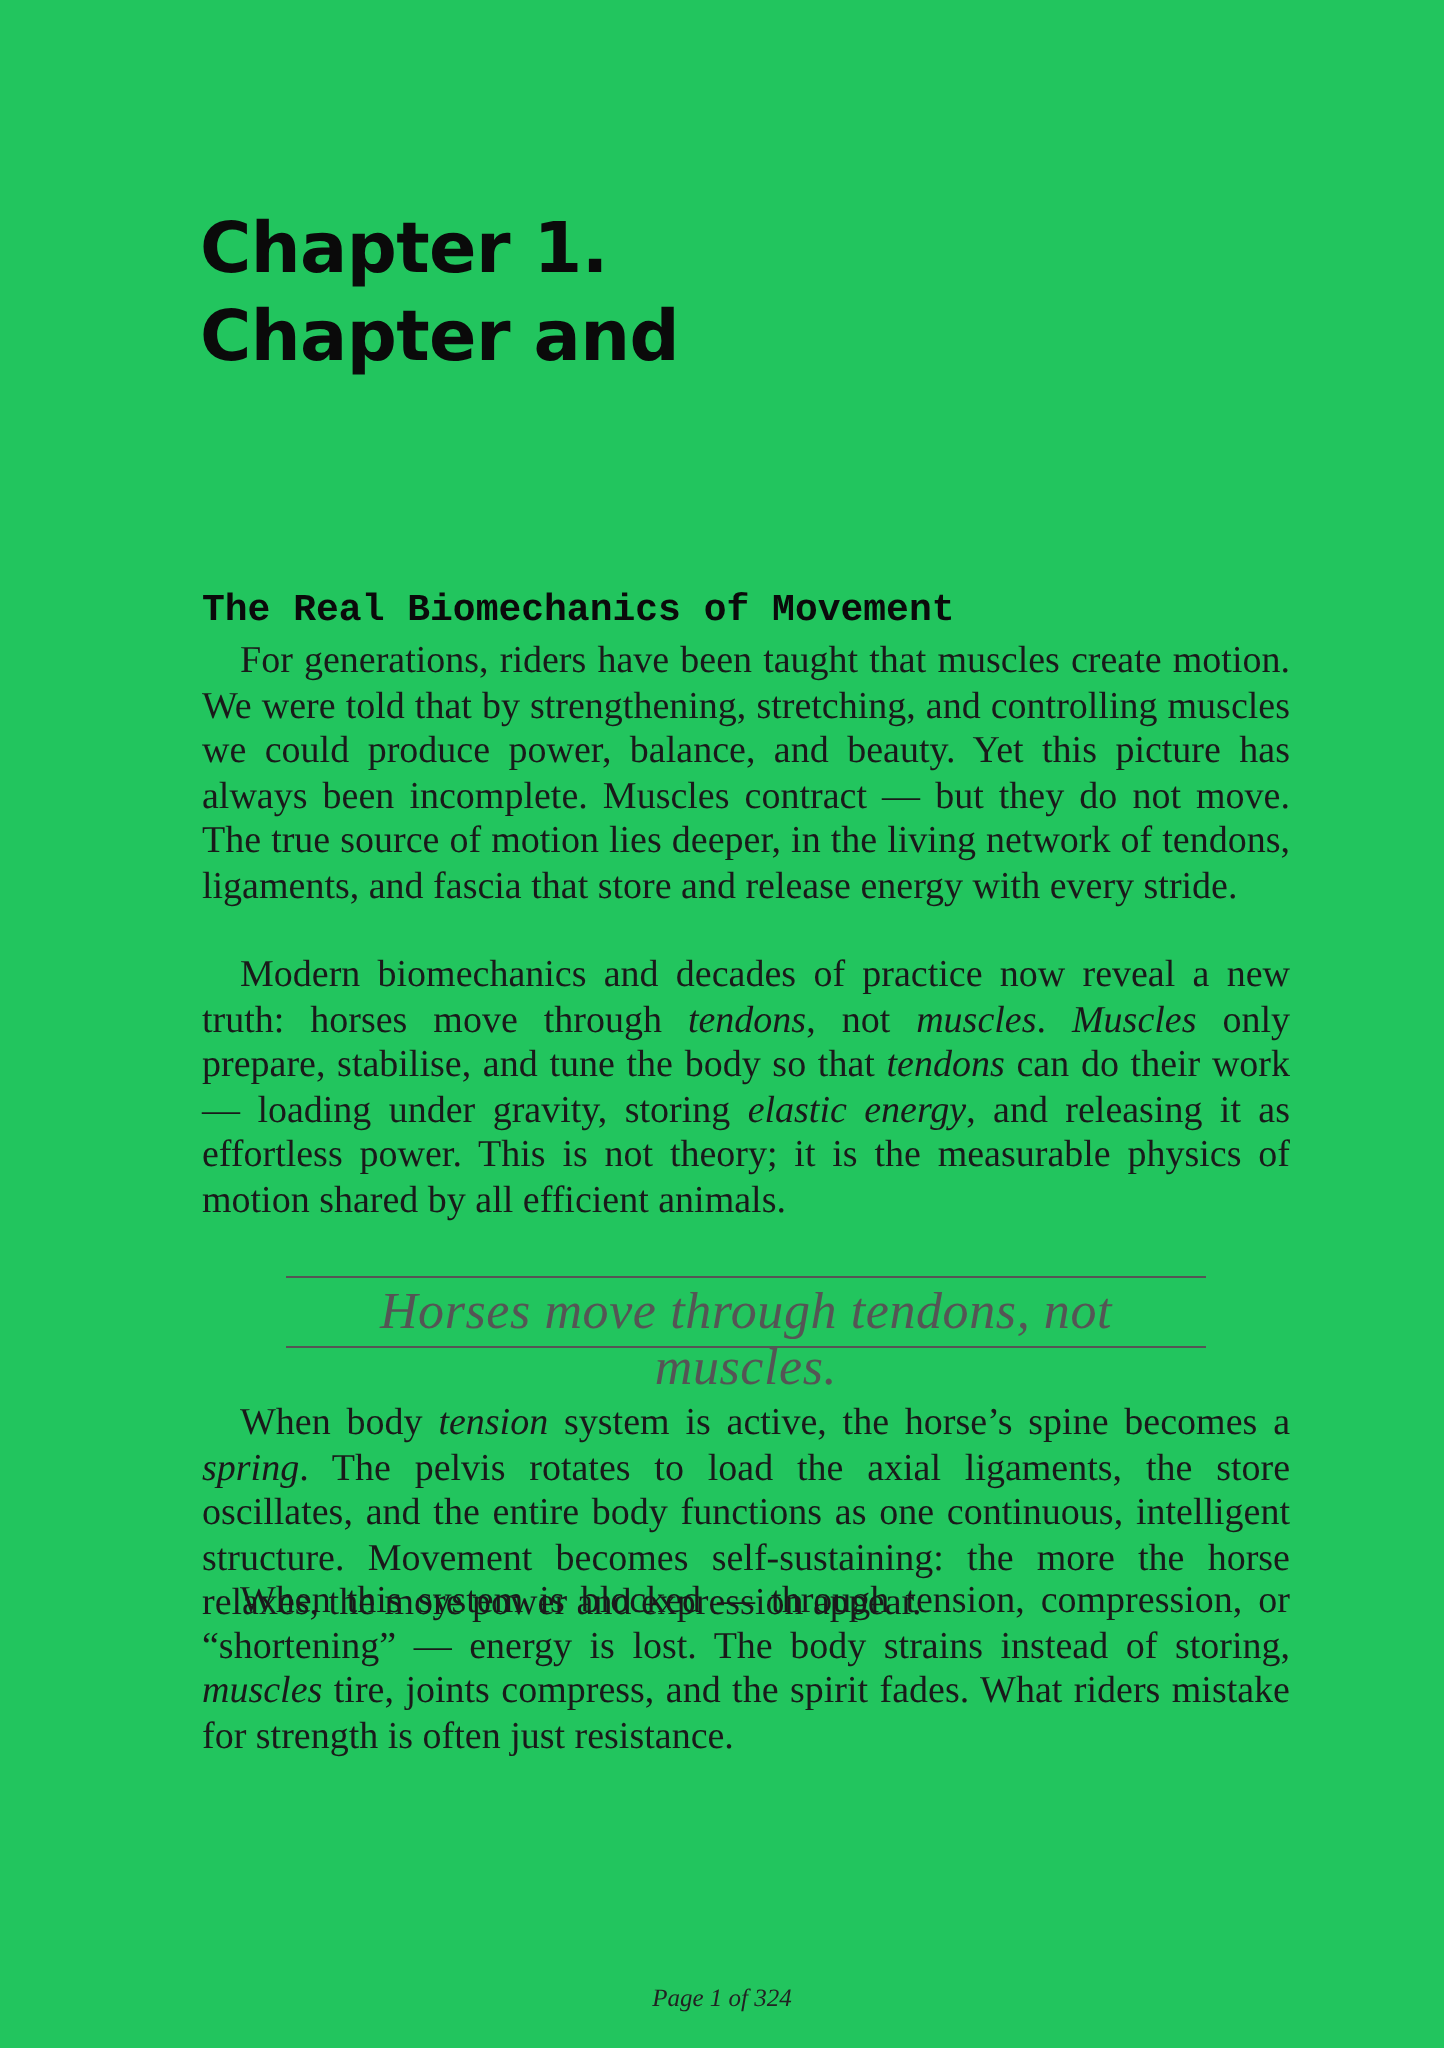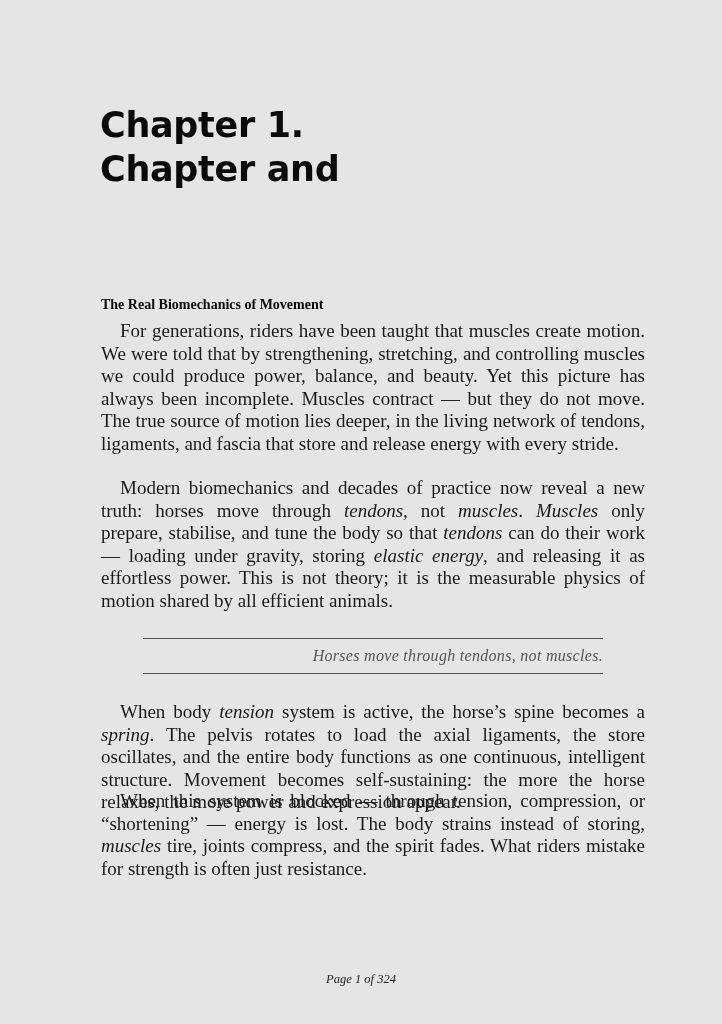--- a/index.html
+++ b/index.html
@@ -1,49 +1,49 @@
 <!DOCTYPE html>
 <html><head>
 <meta charset="utf-8">
 <style>
   html, body { margin: 0; padding: 0; background: #ffffff; }
   body { width: 722px; height: 1024px; position: relative; overflow: hidden; color: #1a1a1a; }
-  .page { position: absolute; left: 0; top: 0; width: 722px; height: 1024px; background: #e5e5e5; }
+  .page { position: absolute; left: 0; top: 0; width: 722px; height: 1024px; background: #22c55e; }
   .chapter-title {
     position: absolute; left: 100px; top: 103px; width: 520px;
     font-family: "DejaVu Sans", sans-serif; font-weight: bold;
     font-size: 35px; line-height: 44px; color: #0a0a0a; margin: 0; letter-spacing: -0.3px;
   }
   .chapter-title span { display: block; }
   .section-heading {
     position: absolute; left: 101px; top: 292px;
-    font-family: Liberation Serif, serif; font-weight: bold;
-    font-size: 14px; line-height: 26px; color: #0a0a0a; margin: 0;
+    font-family: Liberation Mono, monospace; font-weight: bold;
+    font-size: 19px; line-height: 26px; color: #0a0a0a; margin: 0;
   }
   .body-text {
     position: absolute; left: 101px; width: 544px;
     font-family: "Liberation Serif", serif; font-size: 19px; line-height: 22.6px;
     text-align: justify; color: #1a1a1a; margin: 0; text-indent: 19px;
     hyphens: none;
   }
   .p1 { top: 320px; }
   .p2 { top: 477px; }
   .p3 { top: 701px; }
   .p4 { top: 790px; }
   em { }
   .pull-rule { position: absolute; left: 143px; width: 460px; height: 0; border-top: 1.5px solid #555; }
   .rule-top { top: 638px; }
   .rule-bottom { top: 673px; }
   .pull-quote {
     position: absolute; left: 143px; width: 460px; top: 642px;
-    text-align: right; font-family: "Liberation Serif", serif; font-style: italic;
-    font-size: 16px; line-height: 28px; color: #555; letter-spacing: 0.3px;
+    text-align: center; font-family: "Liberation Serif", serif; font-style: italic;
+    font-size: 26px; line-height: 28px; color: #555; letter-spacing: 0.3px;
   }
   .page-number {
-    position: absolute; left: 0; width: 722px; top: 972px; text-align: center;
+    position: absolute; left: 0; width: 722px; top: 992px; text-align: center;
     font-family: "Liberation Serif", serif; font-style: italic; font-size: 12.5px; color: #222;
   }
 </style>
 </head>
 <body>
 
 <div class="page">
 
   <h1 class="chapter-title">
     <span>Chapter 1.</span>

